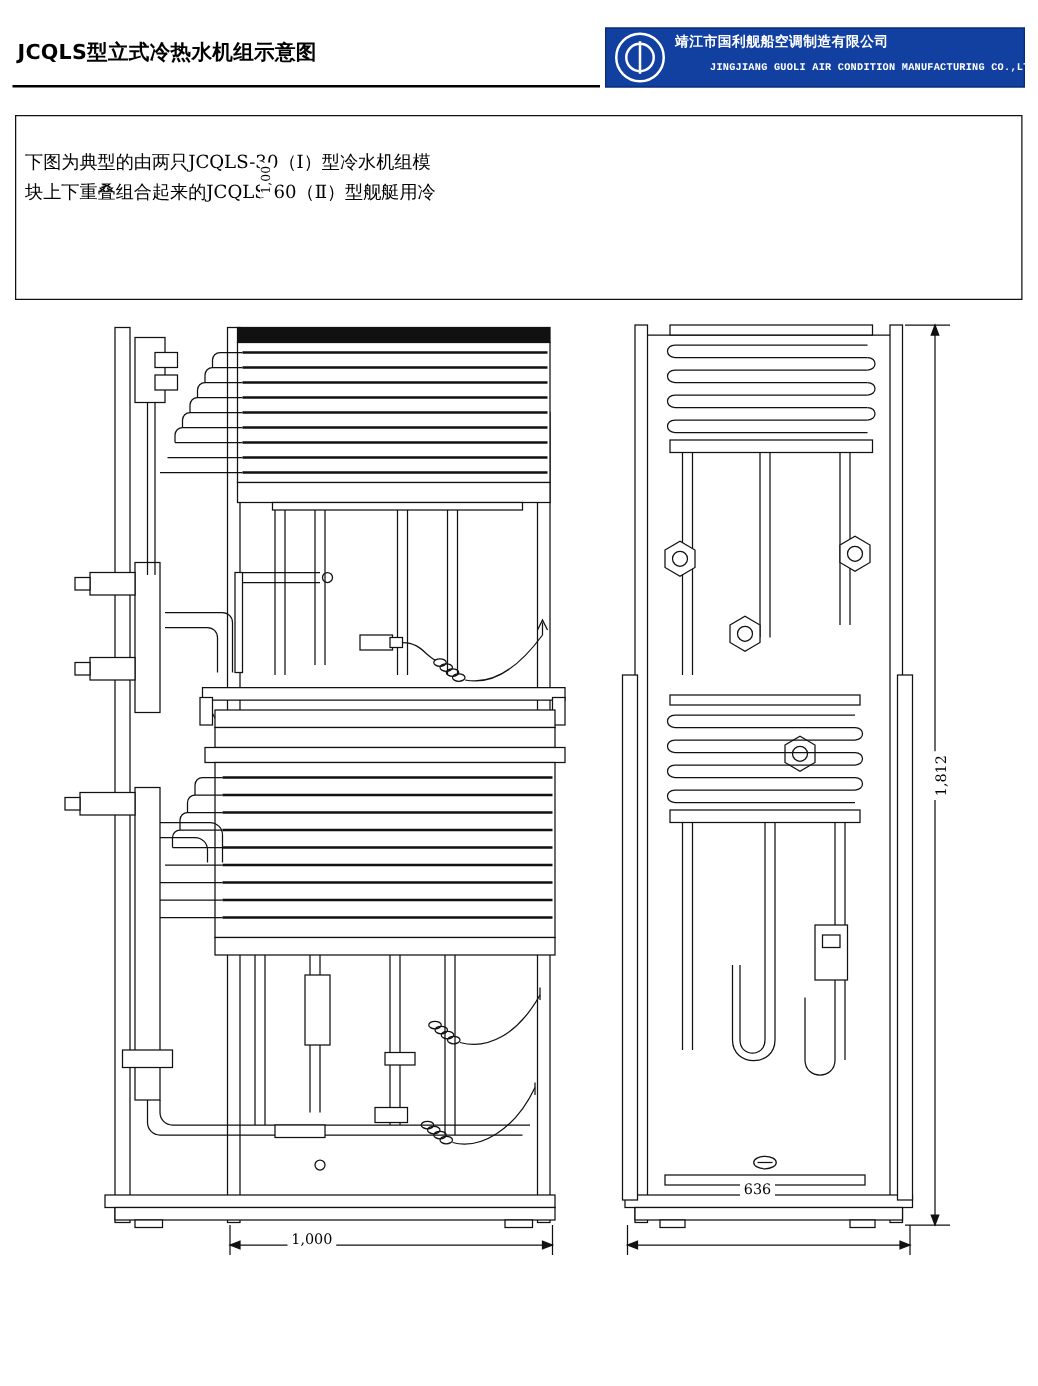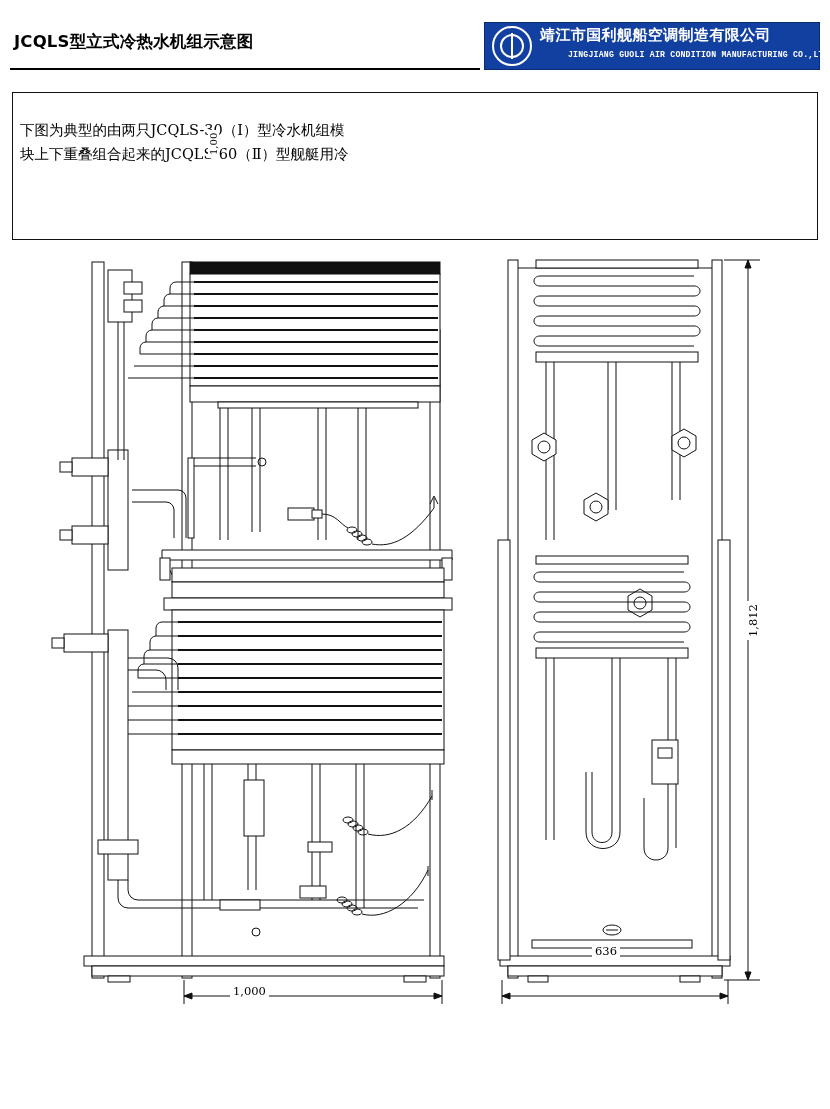--- a/index.html
+++ b/index.html
@@ -85,21 +85,21 @@
     margin-left: -1px;
     width: 2px;
     height: 26px;
     background: #ffffff;
   }
   .logo-cn {
     position: absolute;
     left: 540px;
     top: 26px;
     width: 278px;
-    font-size: 15px;
+    font-size: 11px;
     font-weight: bold;
     color: #ffffff;
     letter-spacing: 0.4px;
     white-space: nowrap;
     font-family: Liberation Mono, monospace;
   }
   .logo-en {
     position: absolute;
     left: 568px;
     top: 50px;

